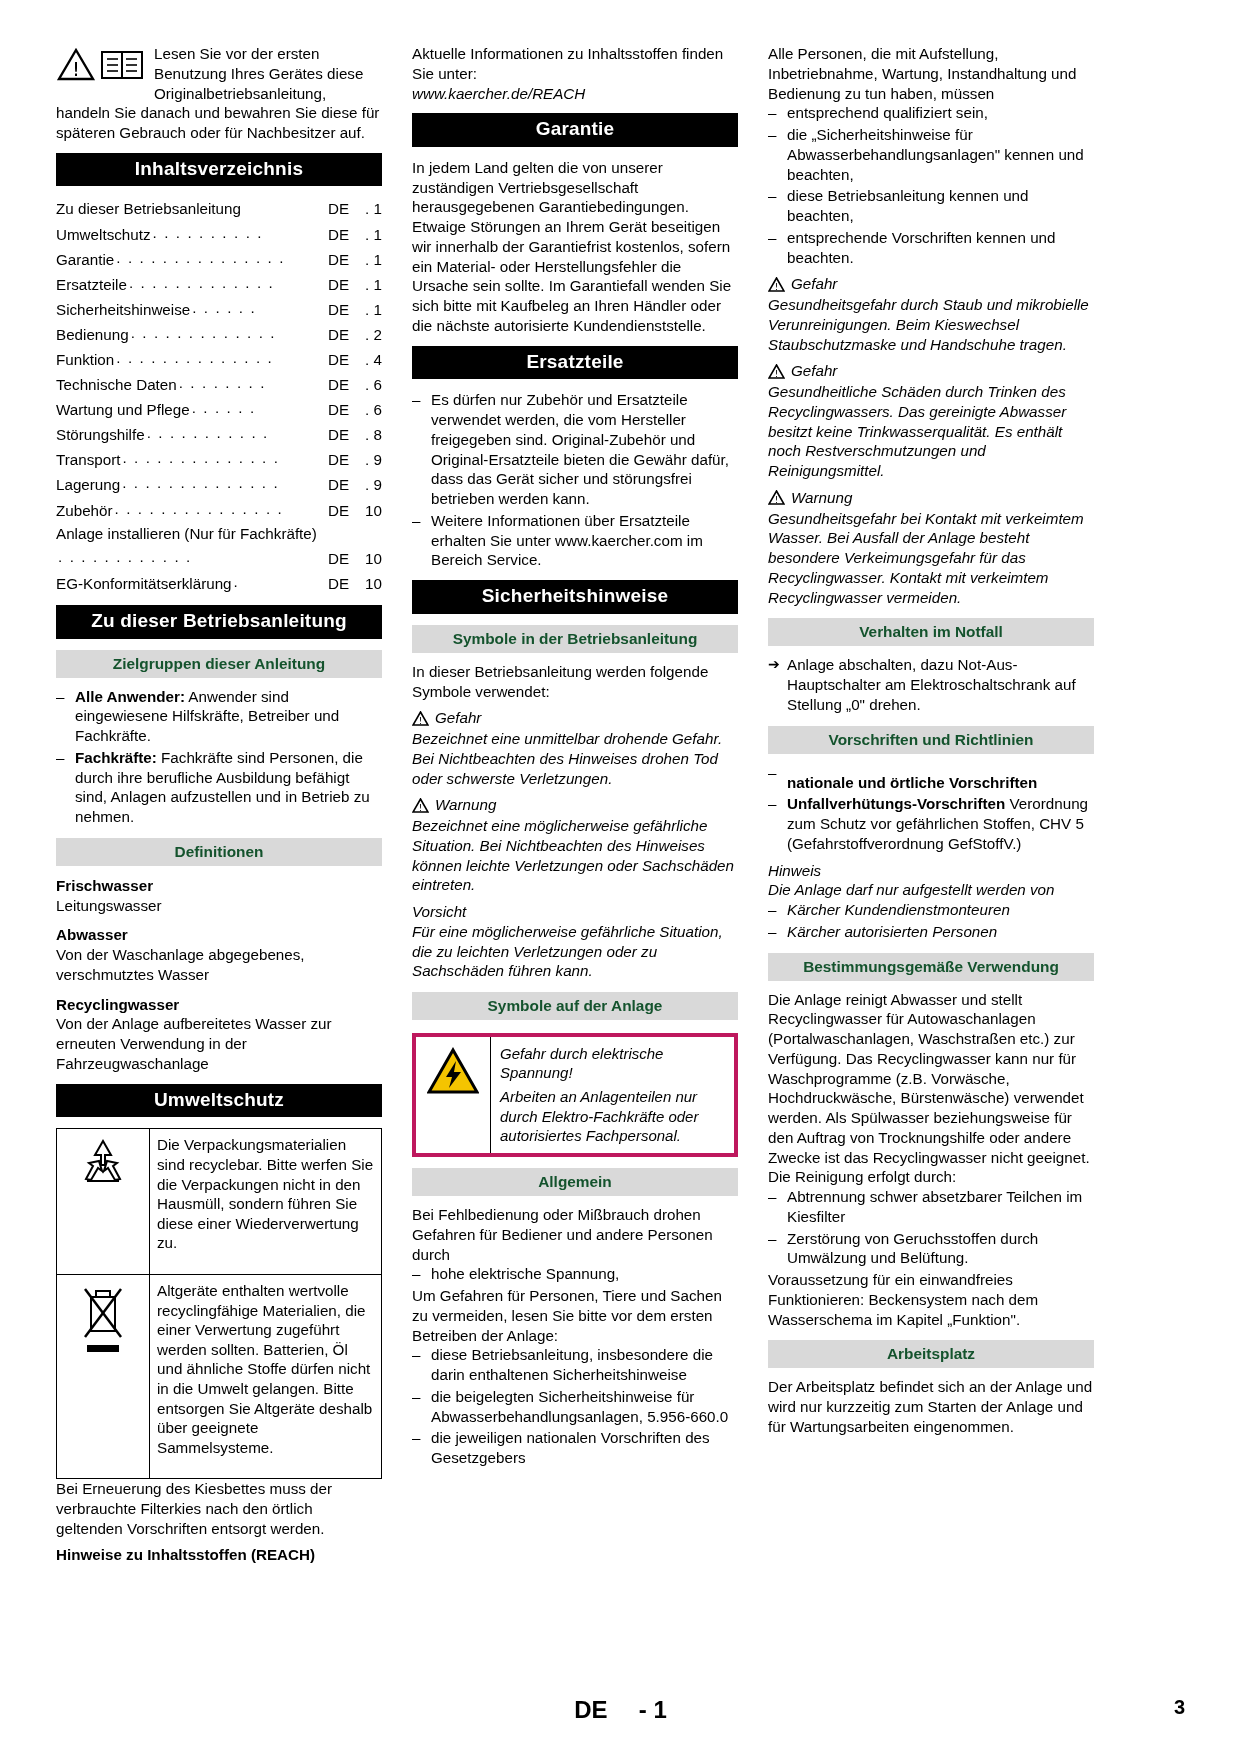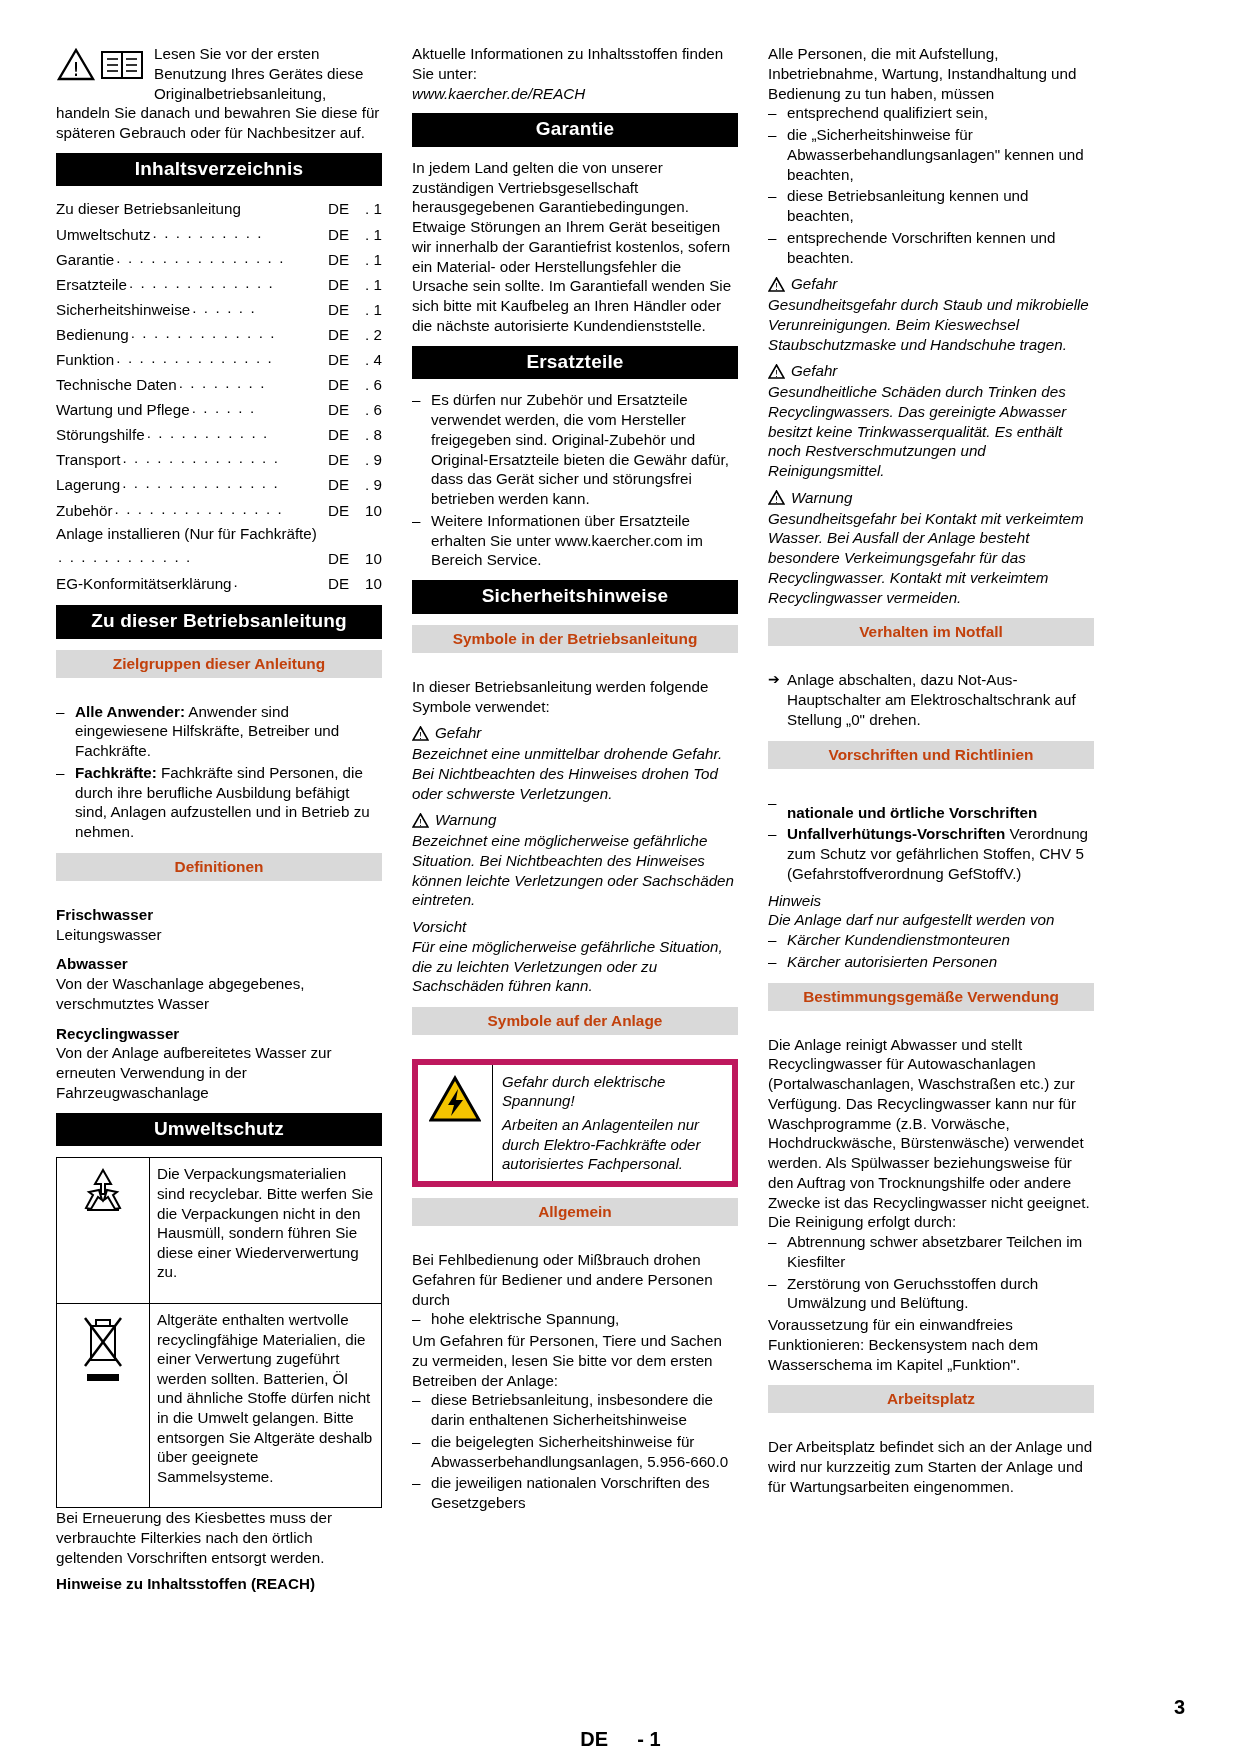--- a/index.html
+++ b/index.html
@@ -35,26 +35,26 @@
     color:#fff;
     text-align:center;
     font-weight:bold;
     font-size:19px;
     padding:4px 0 5px 0;
     margin:10px 0 11px 0;
     letter-spacing:0.2px;
   }
   .h-gray {
     background:#d9d9d9;
-    color:#c2410c;
+    color:#14532d;
     text-align:center;
     font-weight:bold;
     font-size:15.4px;
     padding:4px 0 4px 0;
-    margin:11px 0 24px 0;
+    margin:11px 0 9px 0;
   }
 
   
   .toc { margin-top:4px; }
   .toc-row {
     display:flex;
     align-items:flex-end;
     font-size:15.2px;
     line-height:1.52;
     white-space:nowrap;
@@ -107,21 +107,21 @@
     border:1px solid #000;
     padding:6px 7px 21px 7px;
     vertical-align:top;
     font-size:15.2px;
     line-height:1.29;
   }
   .env-icon-cell { width:78px; text-align:center; }
 
   
   .elec-box {
-    border:6px solid #be185d;
+    border:4px solid #be185d;
     display:flex;
     margin-top:13px;
     margin-bottom:4px;
   }
   .elec-icon {
     flex:0 0 74px;
     border-right:1px solid #000;
     display:flex;
     align-items:flex-start;
     justify-content:center;
@@ -135,23 +135,22 @@
   .footer {
     position:absolute;
     left:56px; right:56px;
     bottom:32px;
     height:26px;
   }
   .footer .mid {
     position:absolute;
     left:0; right:0;
     text-align:center;
-    font-size:20px;
+    font-size:24px;
     font-weight:bold;
-    margin-top:32px;
   }
   .footer .pg {
     position:absolute;
     right:0;
     font-size:20px;
     font-weight:bold;
   }
   .intro-wrap { position:relative; }
   .intro-icons {
     float:left;

